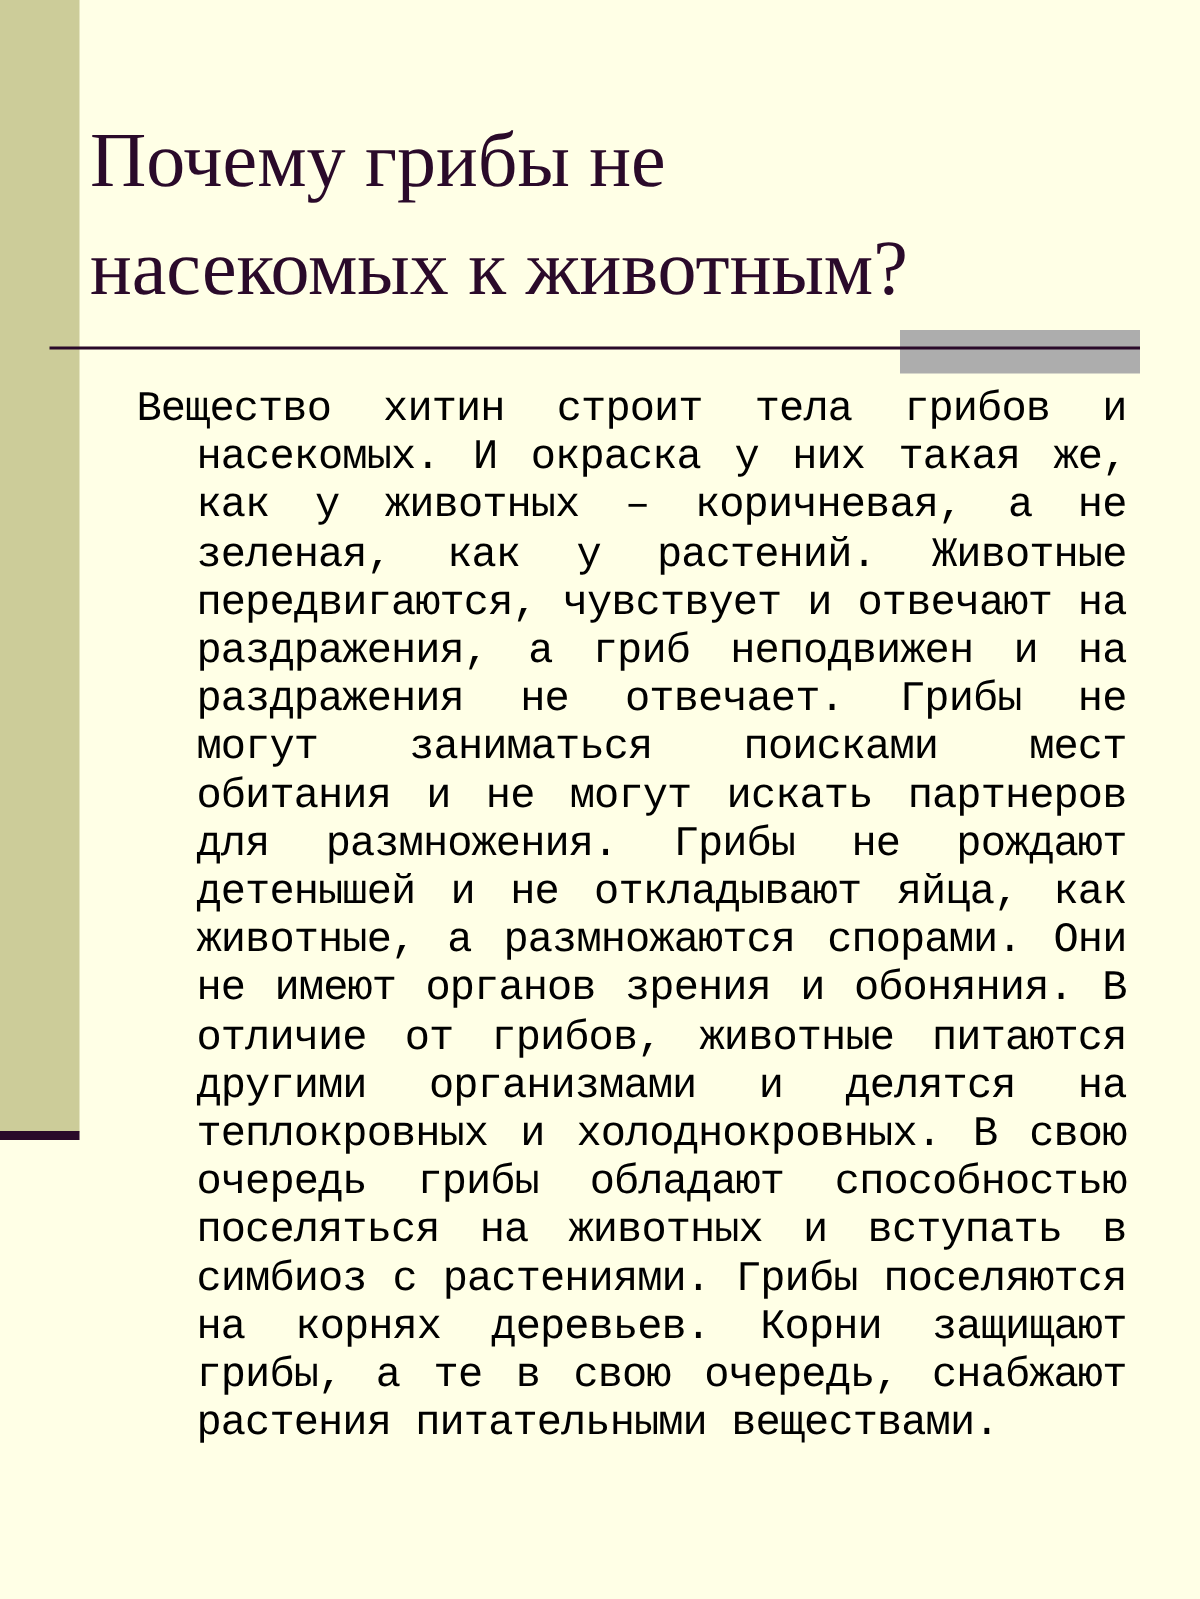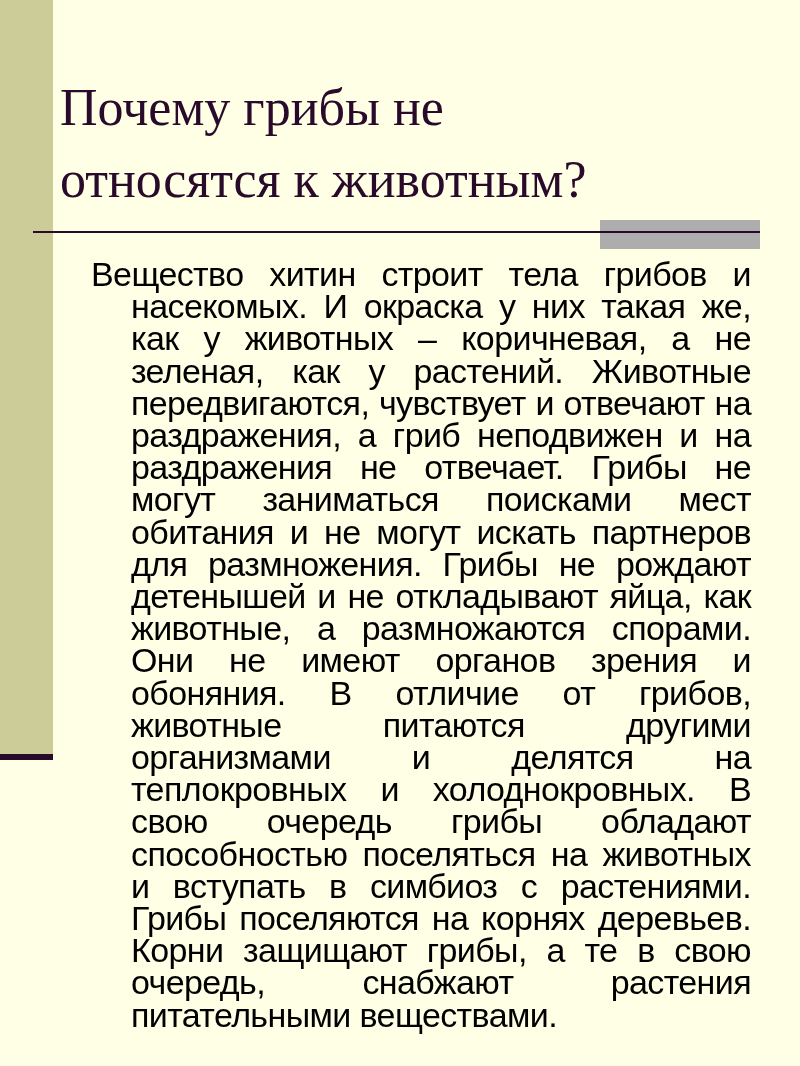--- a/index.html
+++ b/index.html
@@ -5,29 +5,29 @@
   html, body { margin:0; padding:0; }
   body { width:800px; height:1066px; background:#FFFFE6; position:relative; overflow:hidden; }
   .left-bar { position:absolute; left:0; top:0; width:53px; height:755px; background:#CCCC99; }
   .left-bar-stripe { position:absolute; left:0; top:754px; width:53px; height:6px; background:#2A0A2A; }
   .gray-block { position:absolute; left:600px; top:220px; width:160px; height:29px; background:#ADADAD; }
   .title-rule { position:absolute; left:33px; top:231px; width:727px; height:2px; background:#2A0A2A; }
   .title { position:absolute; left:60px; top:72px; width:740px; 
            font-family:"Liberation Serif", serif; font-size:52px; line-height:72px; color:#2A0A2A; }
   .title span { display:block; }
   .body-text { position:absolute; left:91px; top:258px; width:660px;
-               font-family:Liberation Sans, sans-serif; font-size:34px; line-height:32.2px; color:#000;
+               font-family:Liberation Mono, monospace; font-size:28px; line-height:32.2px; color:#000;
                text-align:justify; padding-left:40px; text-indent:-40px; box-sizing:border-box; letter-spacing:-0.6px; }
 </style>
 </head>
 <body>
 
 <div class="left-bar"></div>
 <div class="left-bar-stripe"></div>
 <div class="gray-block"></div>
 <div class="title-rule"></div>
 
 <div class="title">
   <span>Почему грибы не</span>
-  <span>относятся к животным?</span>
+  <span>насекомых к животным?</span>
 </div>
 
 <div class="body-text">Вещество хитин строит тела грибов и насекомых. И окраска у них такая же, как у животных – коричневая, а не зеленая, как у растений. Животные передвигаются, чувствует и отвечают на раздражения, а гриб неподвижен и на раздражения не отвечает. Грибы не могут заниматься поисками мест обитания и не могут искать партнеров для размножения. Грибы не рождают детенышей и не откладывают яйца, как животные, а размножаются спорами. Они не имеют органов зрения и обоняния. В отличие от грибов, животные питаются другими организмами и делятся на теплокровных и холоднокровных. В свою очередь грибы обладают способностью поселяться на животных и вступать в симбиоз с растениями. Грибы поселяются на корнях деревьев. Корни защищают грибы, а те в свою очередь, снабжают растения питательными веществами.</div>
 
 </body></html>

